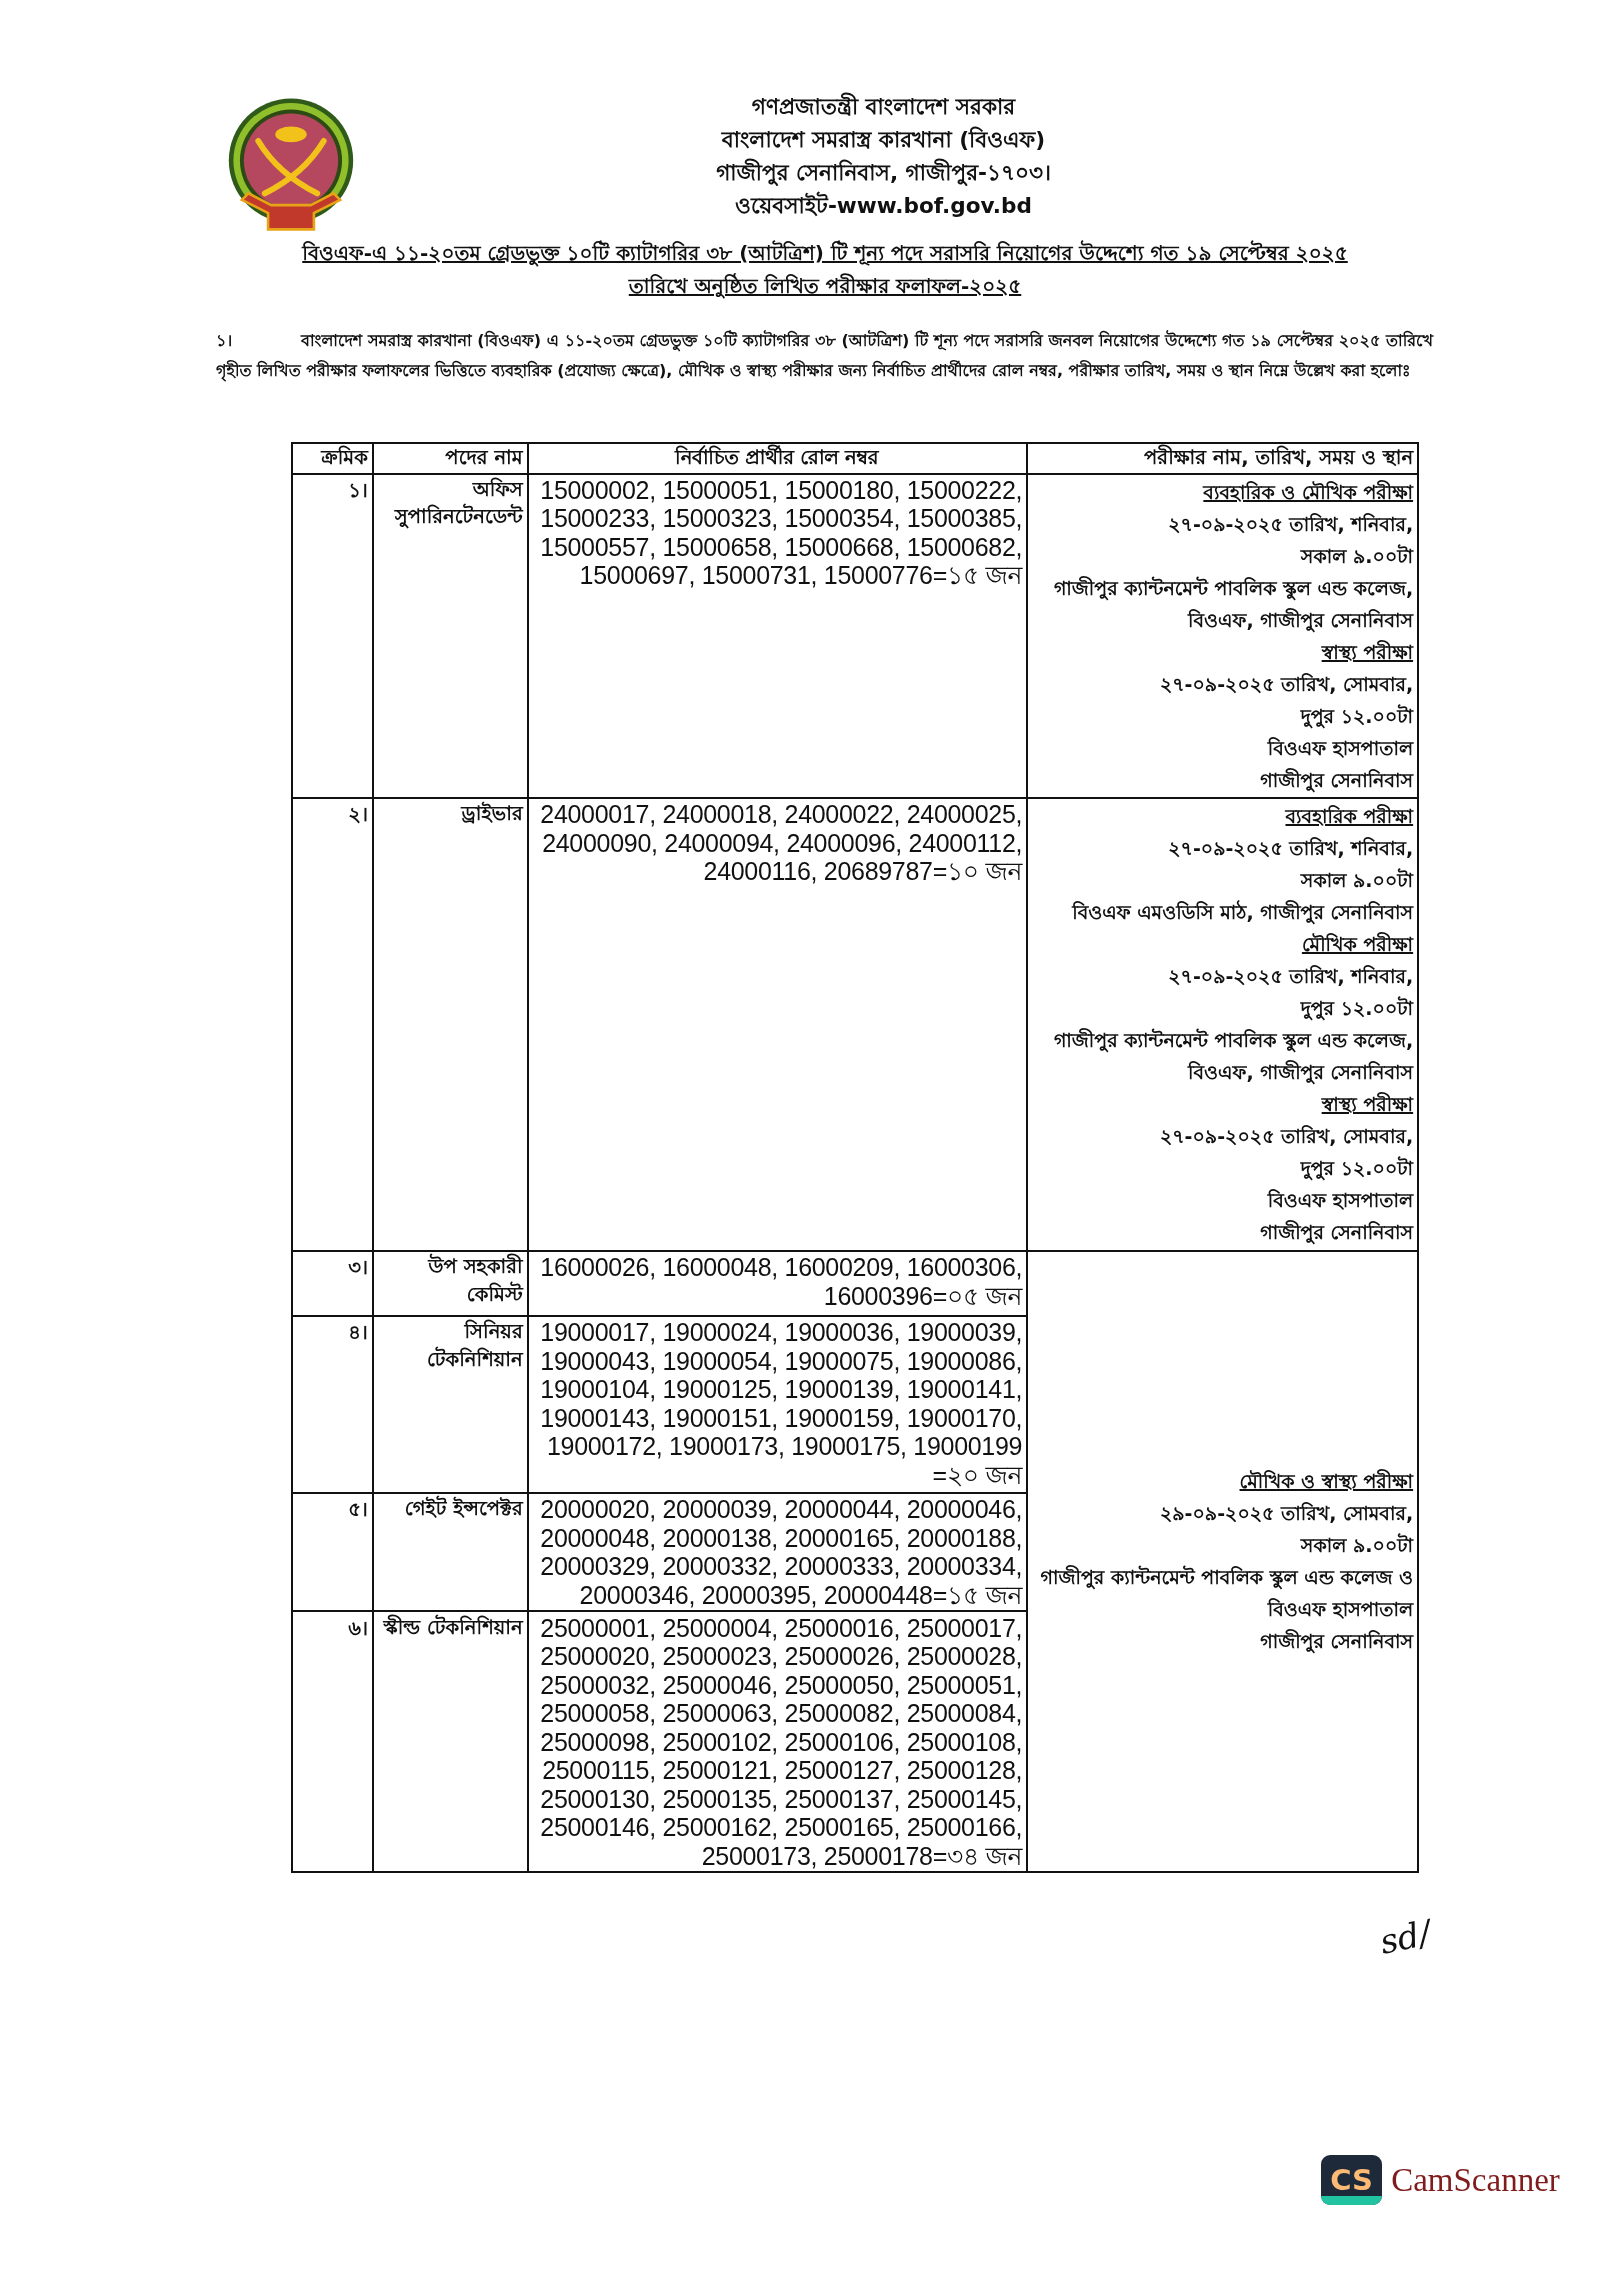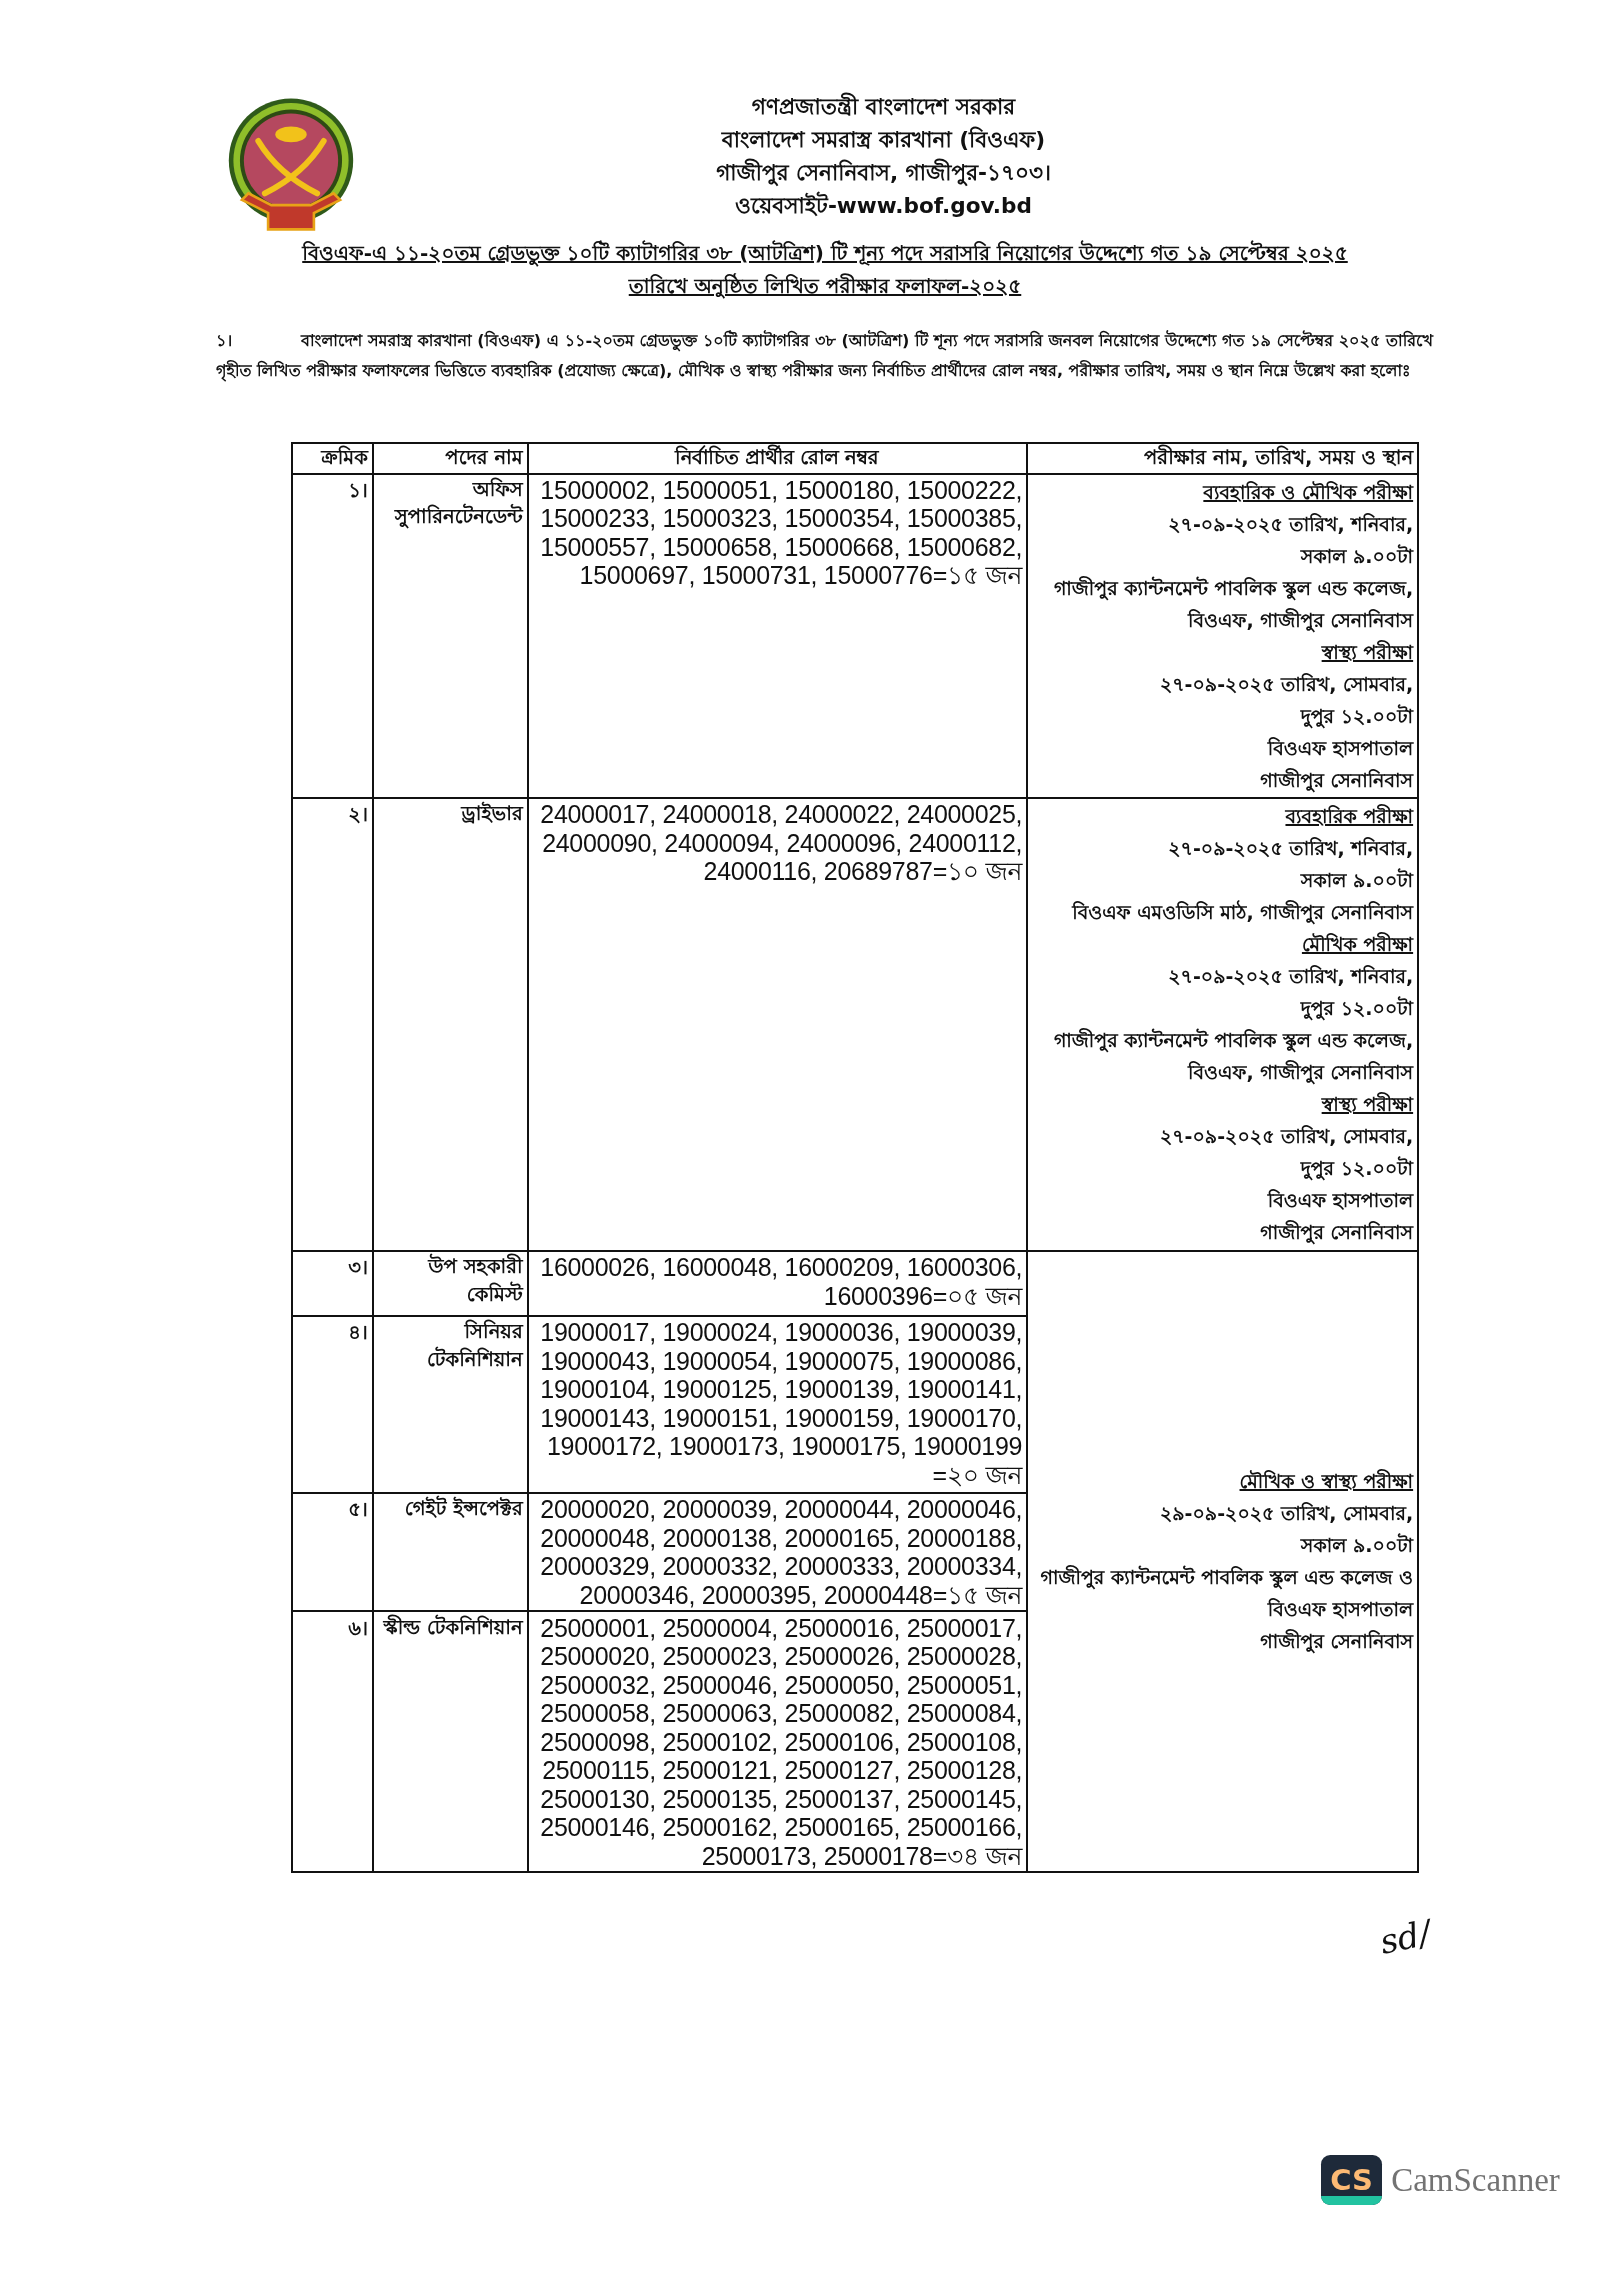--- a/index.html
+++ b/index.html
@@ -28,21 +28,21 @@
   .merged-exam { vertical-align:middle !important; padding-top:0 !important; }
   .sign { position:absolute; left:1380px; top:1917px; font-size:34px; font-style:italic;
           transform:rotate(-12deg); font-family:"DejaVu Serif", serif; }
   .cs { position:absolute; left:1321px; top:2155px; display:flex; align-items:center; }
   .cs-badge { width:61px; height:50px; border-radius:9.2px; background:#1e2a3a;
               position:relative; overflow:hidden; color:#fdba74; font-weight:bold;
               font-size:29px; display:flex; align-items:center; justify-content:center;
               font-family:"DejaVu Sans", sans-serif; }
   .cs-badge::after { content:""; position:absolute; left:0; right:0; bottom:0; height:9.2px;
                      background:#22c3a1; }
-  .cs-text { margin-left:9.2px; font-family:"Liberation Serif", serif; font-size:33px; color:#737373; }
+  .cs-text { margin-left:9.2px; font-family:"Liberation Serif", serif; font-size:33px; color:#7f1d1d; }
 </style>
 </head>
 <body>
 
 <div class="logo">
   <svg width="144" height="141" viewBox="0 0 220 215">
     <circle cx="110" cy="100" r="95" fill="#2f5a1a"></circle>
     <circle cx="110" cy="100" r="88" fill="#8fbf2a"></circle>
     <circle cx="110" cy="100" r="78" fill="#2e4a14"></circle>
     <circle cx="110" cy="100" r="72" fill="#b5485f"></circle>

